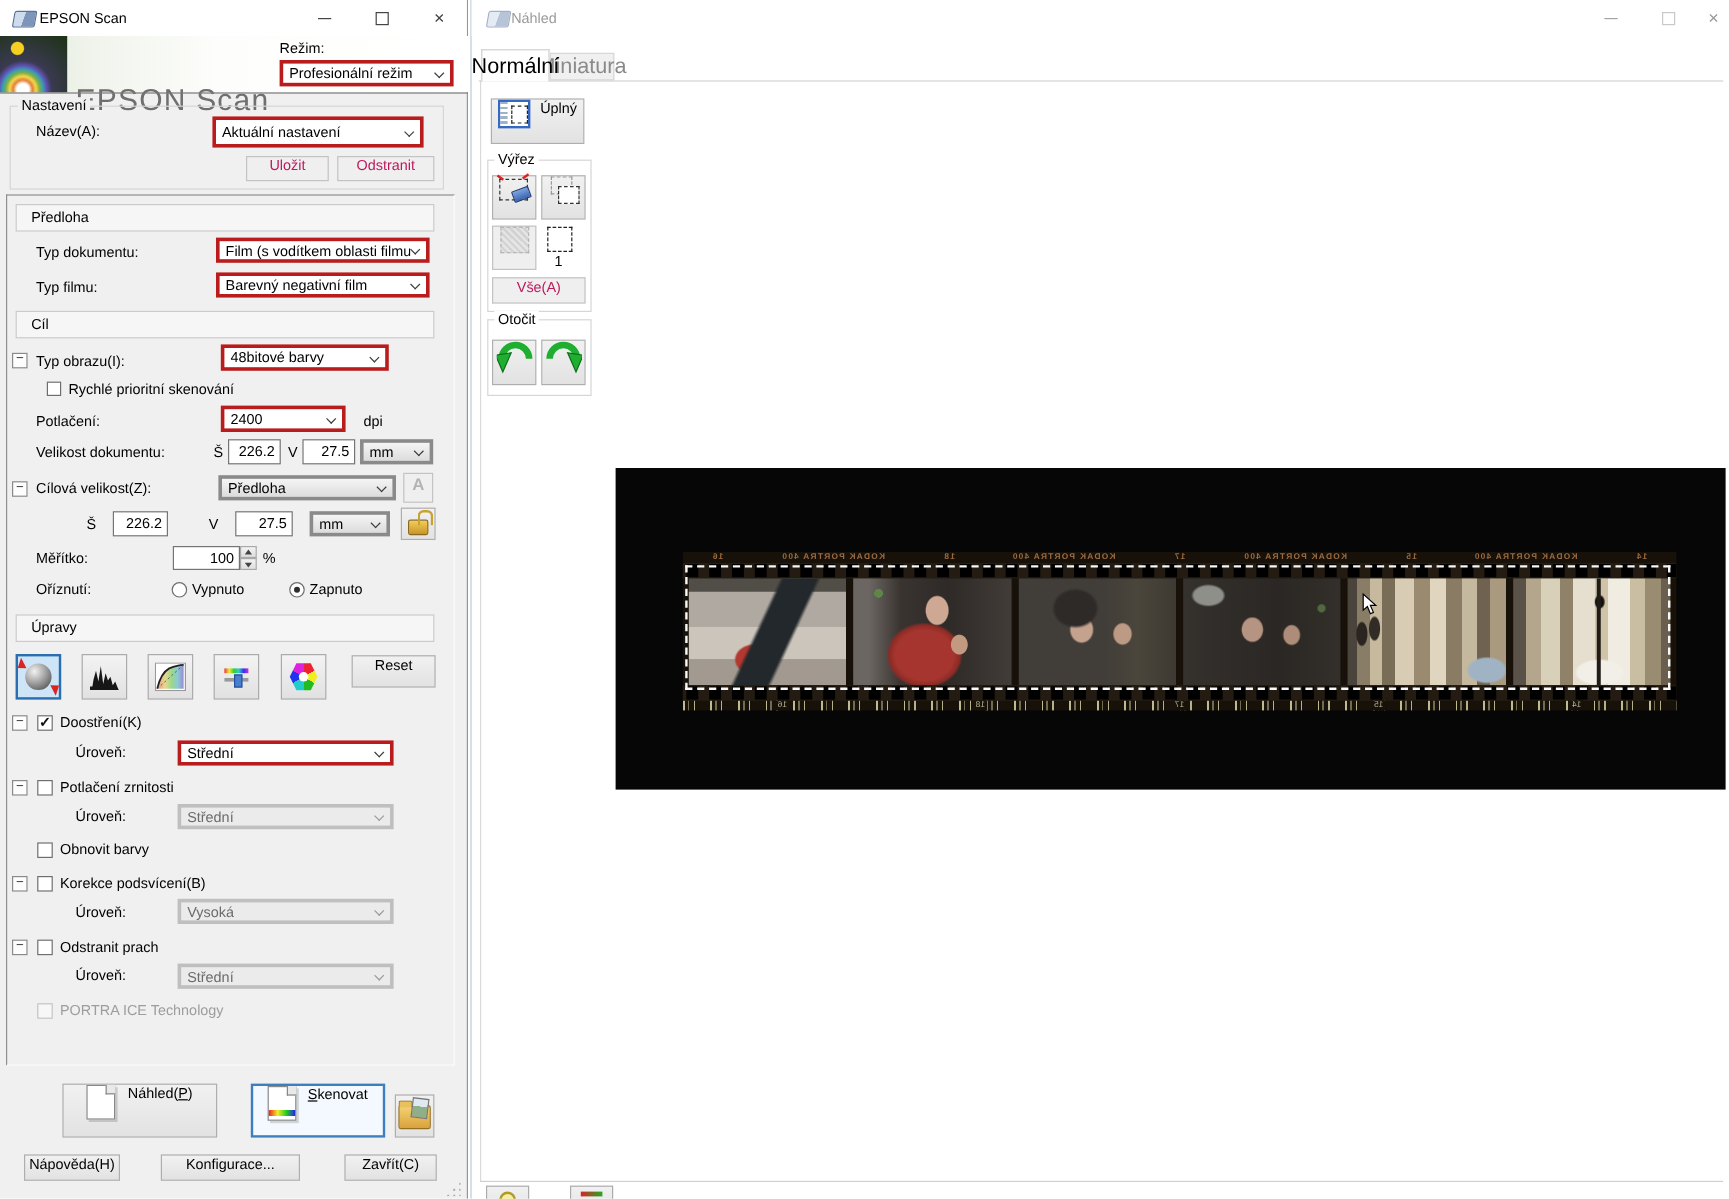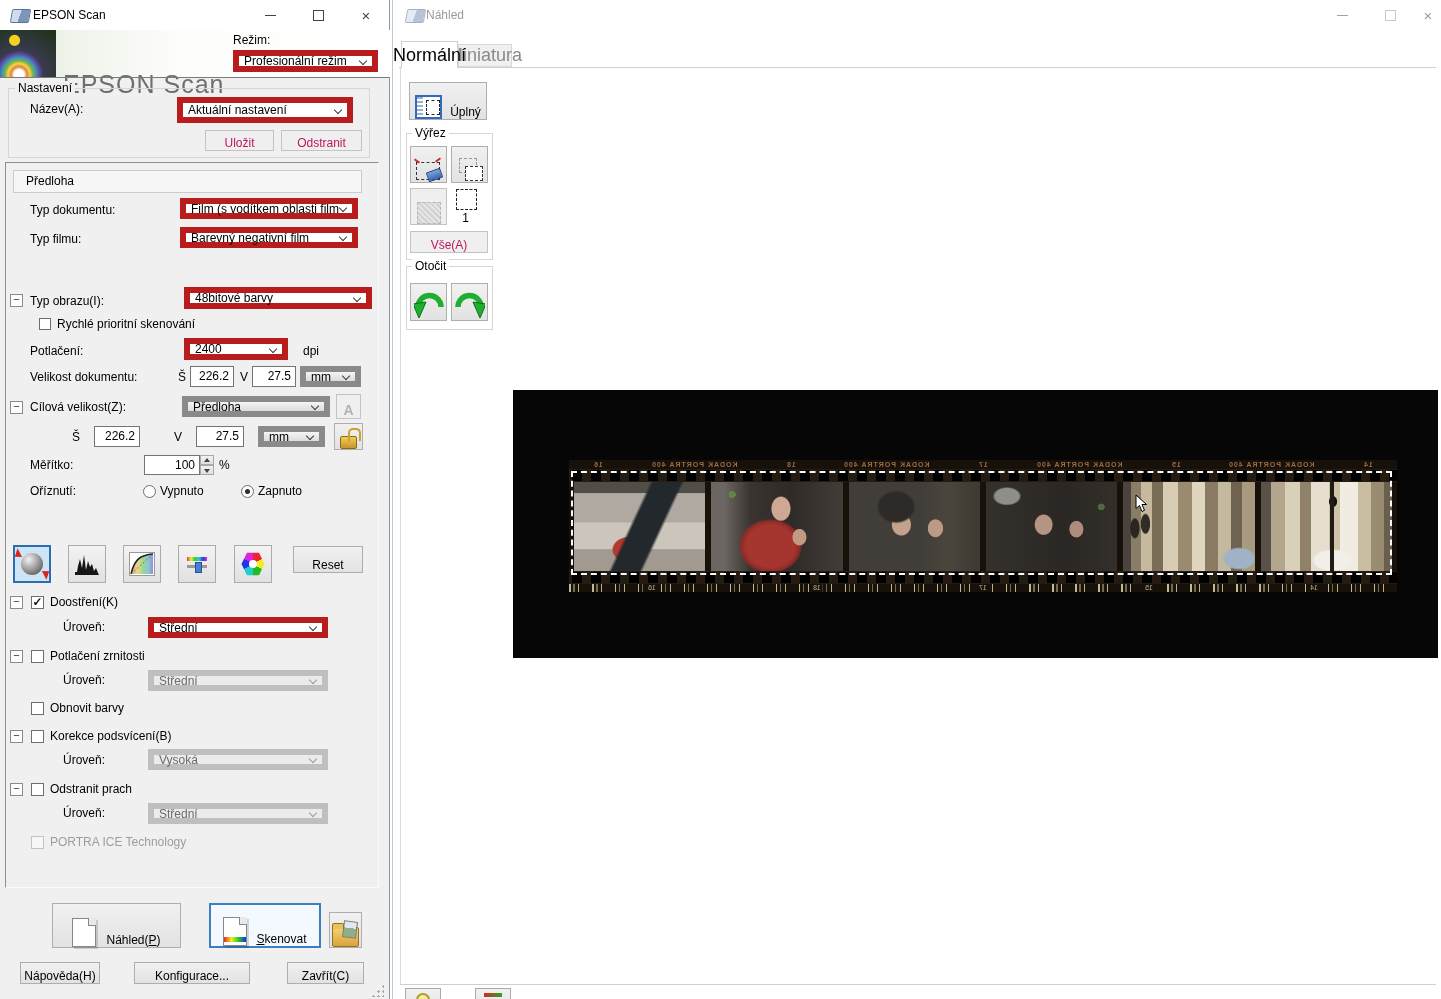--- a/index.html
+++ b/index.html
@@ -13,33 +13,33 @@
   .win-prev{left:392px;top:0;width:1049px;height:999px;background:#fff;z-index:1;border-left:1px solid #bcc9d6}
   .tbar{left:0;top:0;width:100%;height:30px;background:#fff}
   .tbar .ttl{position:absolute;left:33px;top:0;line-height:30px;font-size:12px}
   .wbtn{position:absolute;top:0;width:48px;height:30px;display:flex;align-items:center;justify-content:center}
   .g-min{width:11px;height:1px;background:#444}
   .g-max{width:9px;height:9px;border:1px solid #444}
   .g-close{font-size:15px;color:#444;line-height:15px}
   .inactive .g-min{background:#a3a3a3}.inactive .g-max{border-color:#c9c9c9}.inactive .g-close{color:#9b9b9b}
 
   
-  .combo{position:absolute;background:#fff;border:6px solid #b91c1c;display:flex;align-items:center;
+  .combo{position:absolute;background:#fff;border:3px solid #b91c1c;display:flex;align-items:center;
          padding:0 4px 0 5px;box-sizing:border-box;font-size:12px;cursor:default}
   .combo .cv{flex:1;overflow:hidden;white-space:nowrap}
   .chev{width:9px;height:9px;position:relative;flex:none}
   .chev::after{content:"";position:absolute;left:1px;top:1px;width:5px;height:5px;
                border-right:1.4px solid #3c3c3c;border-bottom:1.4px solid #3c3c3c;transform:rotate(45deg)}
   .combo.gray{background:linear-gradient(#f5f5f5,#dcdcdc);border-color:#8a8a8a}
   .combo.dis{background:#ebebeb;border-color:#bfbfbf;color:#6b6b6b}
   .combo.dis .chev::after{border-color:#9a9a9a}
   .field{position:absolute;background:#fff;border:1px solid #747474;font-size:12px;text-align:right;
          padding:2px 4px 0 2px;box-sizing:border-box}
   .btn{position:absolute;background:linear-gradient(#f1f1f1,#e2e2e2);border:1px solid #aeaeae;font-size:12px;
-       display:flex;align-items:flex-end;justify-content:center;box-sizing:border-box;color:#000;cursor:default}
+       display:flex;align-items:flex-start;justify-content:center;box-sizing:border-box;color:#000;cursor:default}
   .btn.dis{color:#be185d;background:#efefef;border-color:#c3c3c3}
   .cb{position:absolute;width:13px;height:13px;background:#fff;border:1px solid #6e6e6e;box-sizing:border-box;
       font-size:12px;line-height:10px;text-align:center;color:#111}
   .cb.checked::after{content:"✓";font-weight:bold}
   .cb.dis{border-color:#c3c3c3;background:#f7f7f7}
   .radio{position:absolute;width:13px;height:13px;border:1px solid #6e6e6e;border-radius:50%;background:#fff;box-sizing:border-box}
   .radio.sel::after{content:"";position:absolute;left:3px;top:3px;width:5px;height:5px;border-radius:50%;background:#2e2e2e}
   .minusbox{position:absolute;width:13px;height:13px;border:1px solid #8a8a8a;background:#fdfdfd;box-sizing:border-box;
             font-size:11px;line-height:9px;text-align:center;color:#333}
   .minusbox::after{content:"−"}
@@ -207,23 +207,24 @@
   <div class="combo" style="left:180px;top:198px;width:178px;height:21px">
     <span class="cv">Film (s vodítkem oblasti filmu))</span>
       <span class="chev"></span>
   </div>
   <span class="lbl" style="left:30px;top:232px">Typ filmu:</span>
   <div class="combo" style="left:180px;top:227px;width:178px;height:21px">
     <span class="cv">Barevný negativní film</span>
       <span class="chev"></span>
   </div>
 
+  <div class="hdr" style="left:13px;top:259px;width:349px">Cíl</div>
   <span class="minusbox" style="left:10px;top:294px"></span>
   <span class="lbl" style="left:30px;top:294px">Typ obrazu(I):</span>
-  <div class="combo" style="left:184px;top:287px;width:188px;height:22px">
+  <div class="combo" style="left:184px;top:287px;width:140px;height:22px">
     <span class="cv">48bitové barvy</span>
       <span class="chev"></span>
   </div>
   <span class="cb" style="left:39px;top:318px;width:12px;height:12px"></span>
   <span class="lbl" style="left:57px;top:317px">Rychlé prioritní skenování</span>
   <span class="lbl" style="left:30px;top:344px">Potlačení:</span>
   <div class="combo" style="left:184px;top:338px;width:104px;height:22px">
     <span class="cv">2400</span>
       <span class="chev"></span>
   </div>
@@ -264,20 +265,21 @@
     <span class="dn"></span>
   </div>
   <span class="lbl" style="left:219px;top:458px">%</span>
 
   <span class="lbl" style="left:30px;top:484px">Oříznutí:</span>
   <span class="radio" style="left:143px;top:485px"></span>
   <span class="lbl" style="left:160px;top:484px">Vypnuto</span>
   <span class="radio sel" style="left:241px;top:485px"></span>
   <span class="lbl" style="left:258px;top:484px">Zapnuto</span>
 
+  <div class="hdr" style="left:13px;top:512px;width:349px">Úpravy</div>
   <div class="ibtn sel" style="left:13px;top:545px">
     <span class="sphere"></span>
   </div>
   <div class="ibtn" style="left:68px;top:545px">
     <svg class="rotsvg" width="26" height="24" viewBox="0 0 26 24">
       <polygon points="1,23 1,20 3,20 4,14 6,7 8,16 10,3 12,18 14,9 16,15 18,12 20,19 22,16 24,21 25,23" fill="#161616"></polygon>
     </svg>
   </div>
   <div class="ibtn" style="left:123px;top:545px">
     <svg class="rotsvg" width="26" height="24" viewBox="0 0 26 24">

